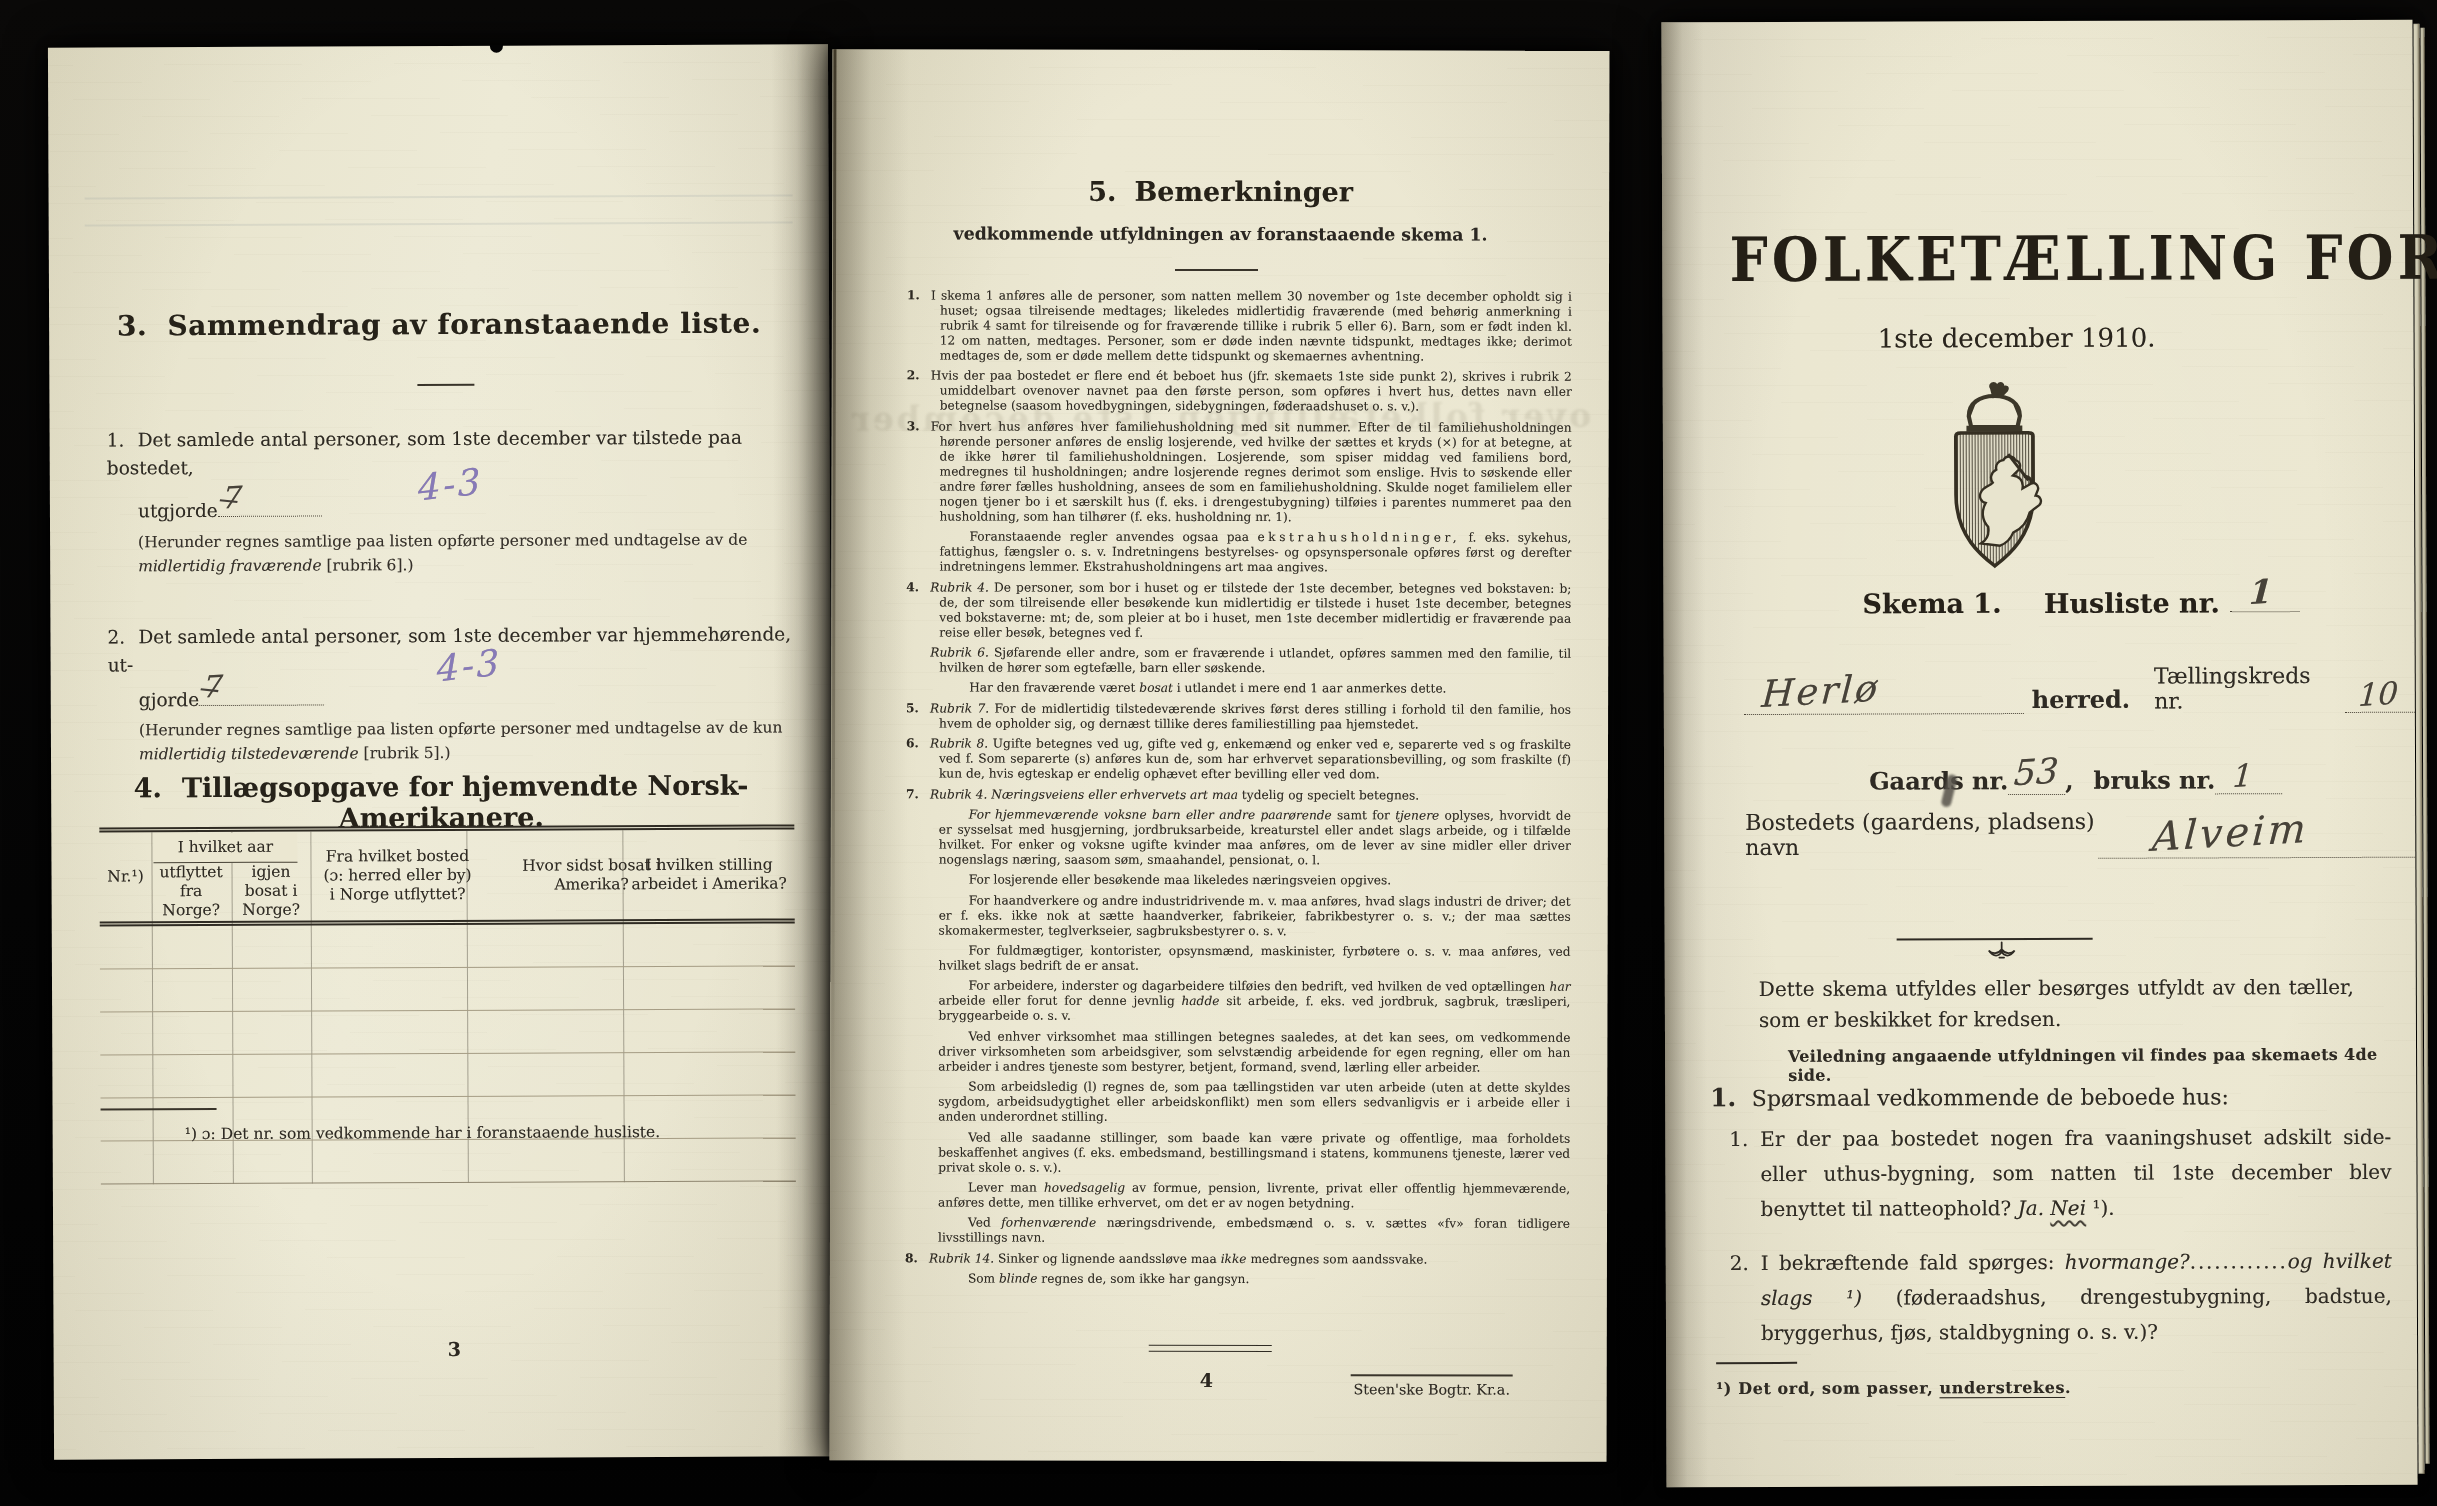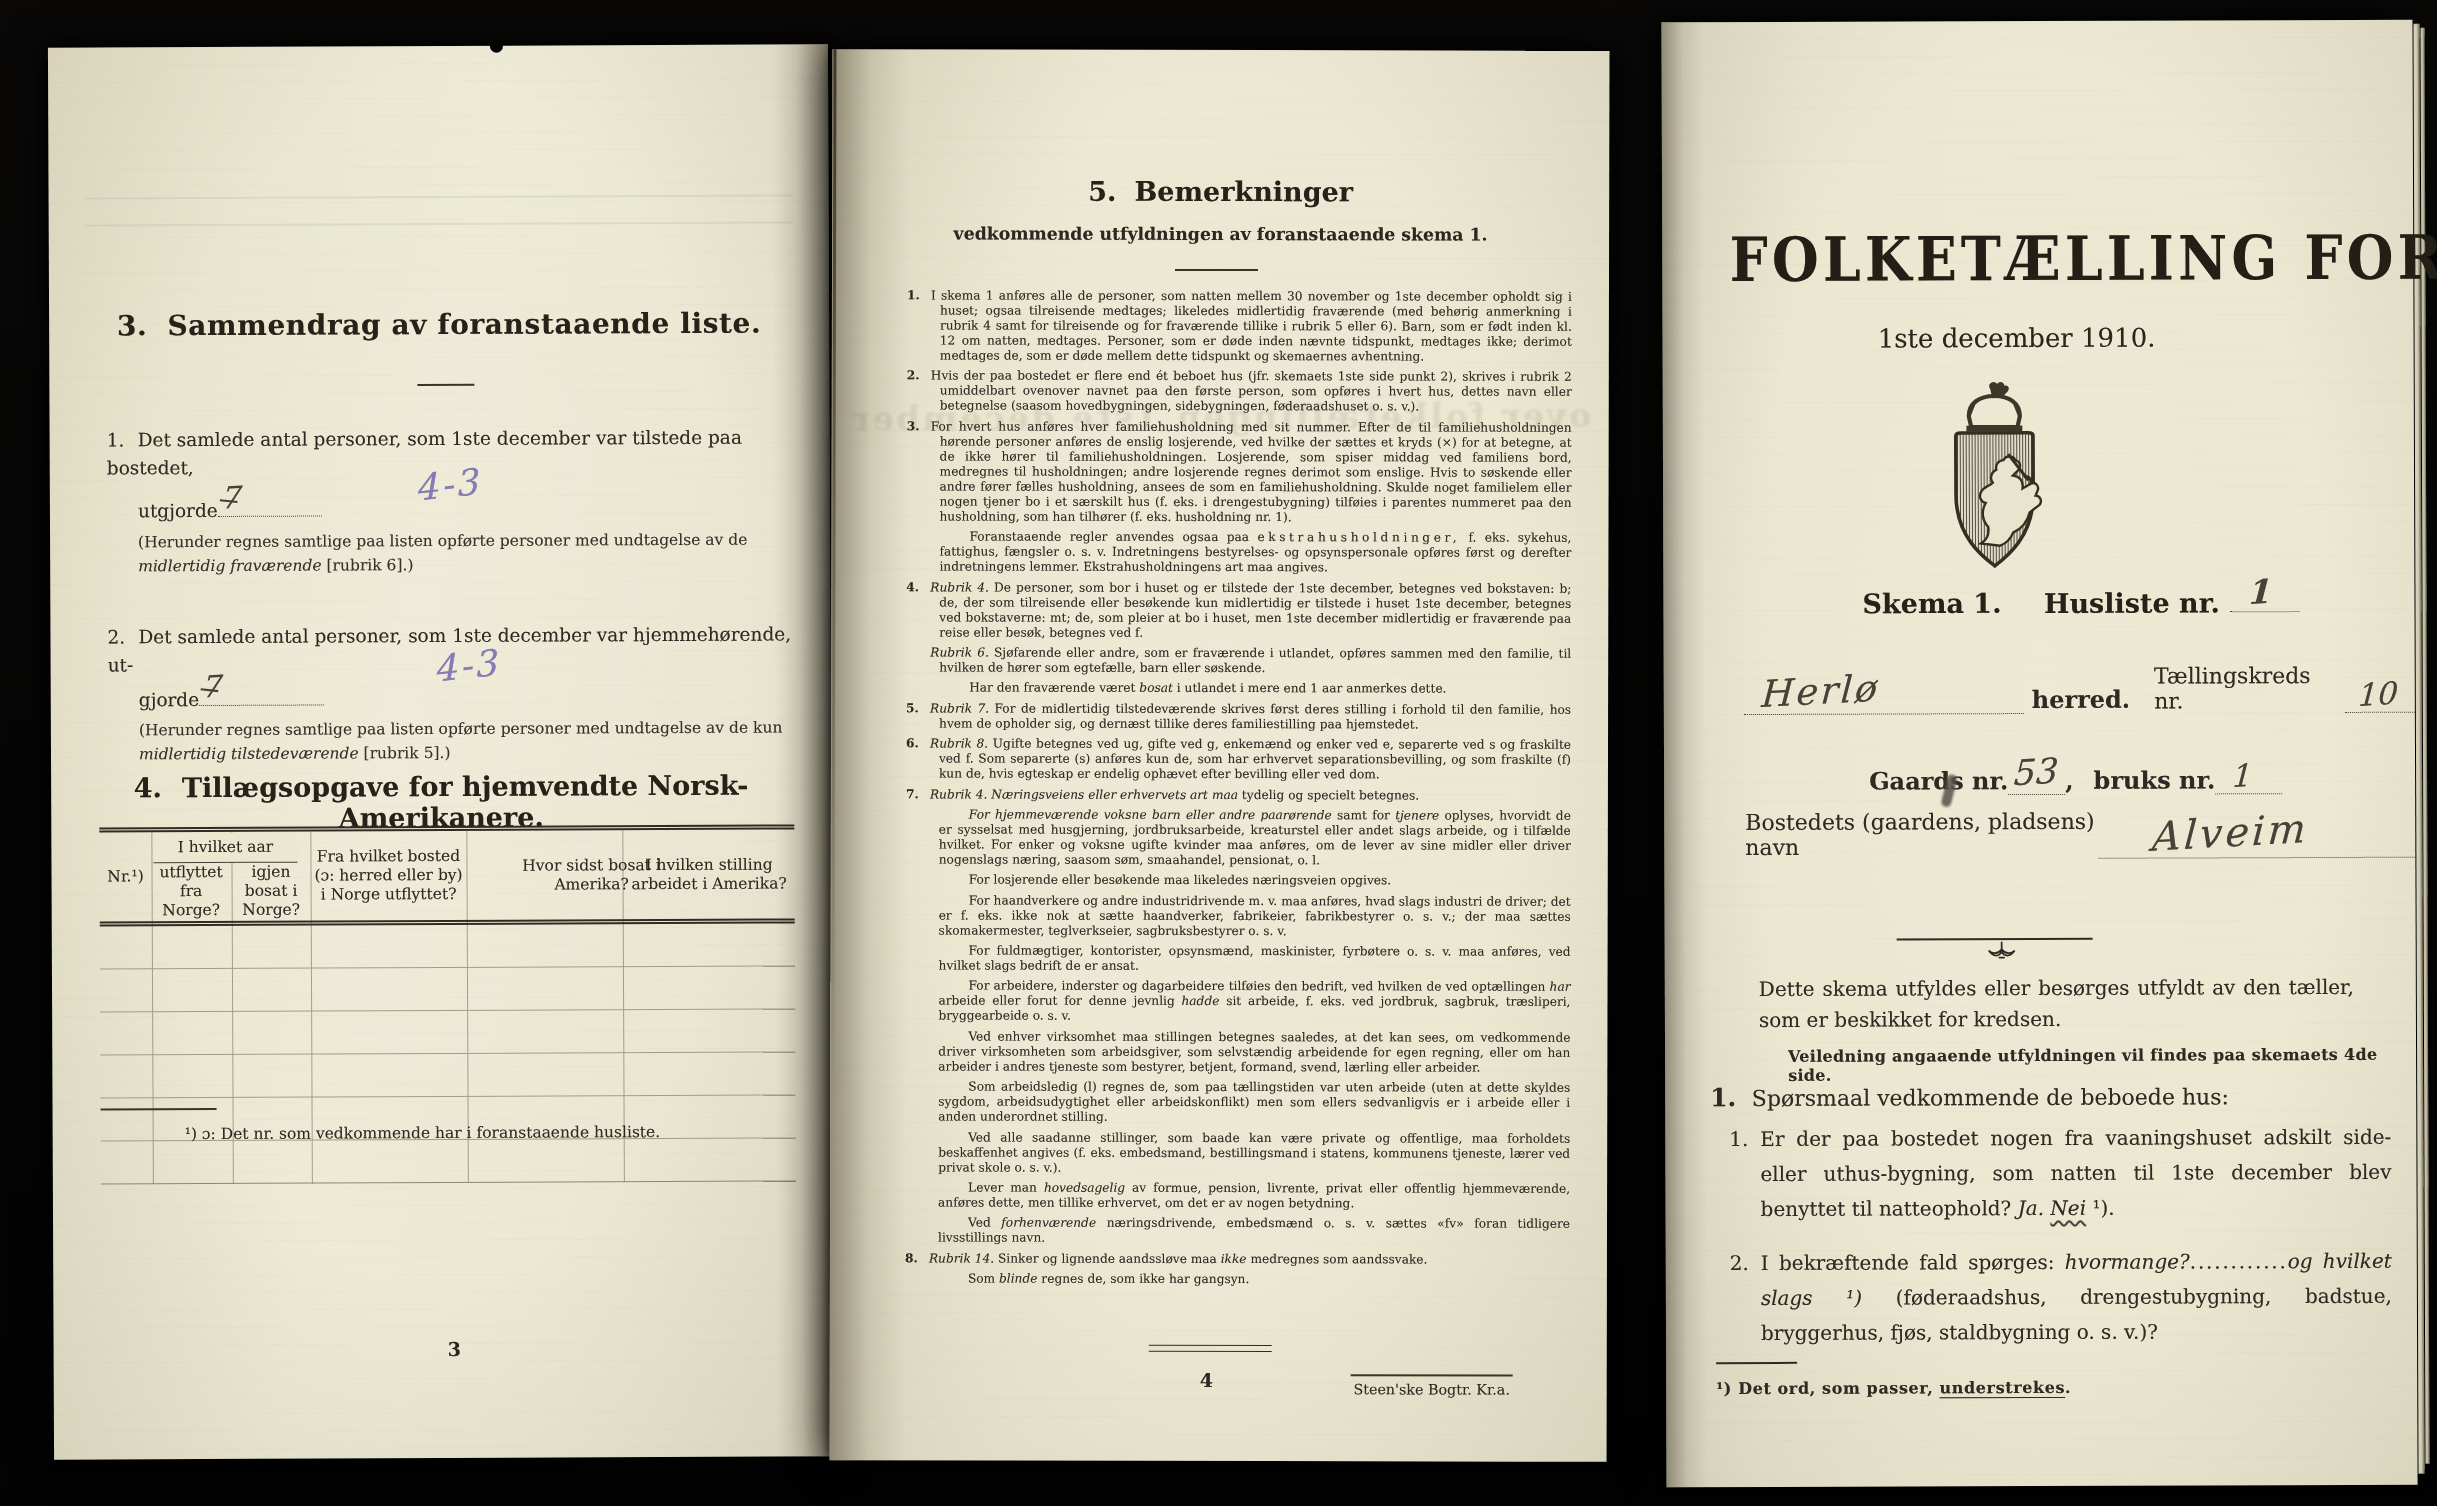--- a/index.html
+++ b/index.html
@@ -54,21 +54,21 @@
         background-image:linear-gradient(#45403470,#45403470),linear-gradient(#45403470,#45403470),
           linear-gradient(#45403470,#45403470),linear-gradient(#45403470,#45403470),linear-gradient(#45403470,#45403470);
         background-size:1.2px 100%,1.2px 100%,1.2px 100%,1.2px 100%,1.2px 100%;
         background-position:52px 0,132px 0,211px 0,367px 0,523px 0;background-repeat:no-repeat;}
   .at-head{position:relative;height:89px;border-bottom:5.4px double #2f2b23;font-size:15.5px;line-height:1.22;}
   .at-cell{position:absolute;display:flex;align-items:center;justify-content:center;text-align:center;}
   .at-nr{left:0;top:0;width:52px;height:100%;}
   .at-aartop{left:54px;top:1.2px;width:144px;height:28.6px;background:#ebe7d1;border-bottom:1.2px solid #454034;}
   .at-ut{left:52px;top:31px;width:79px;height:57px;}
   .at-ig{left:132px;top:31px;width:79px;height:57px;}
-  .at-bo{left:211px;top:0;width:156px;height:100%;}
+  .at-bo{left:211px;top:0;width:156px;height:100%;padding-left:9px;}
   .at-am{left:367px;top:0;width:160px;height:100%;padding-left:45px;}
   .at-st{left:523px;top:0;width:173px;height:100%;}
   .at-row{height:42px;border-bottom:1.2px solid #a59c84;}
   .at-row:last-of-type{border-bottom:1.2px solid #8f8670;}
   .at-fnrule{position:absolute;width:116px;height:1.8px;background:#39342a;}
   .lp-footnote{font-size:15.5px;}
   .pgnum{font-size:19px;font-weight:bold;color:#2b2720;}
 
   
   .mp-h{font-size:27px;font-weight:bold;color:#262219;}

